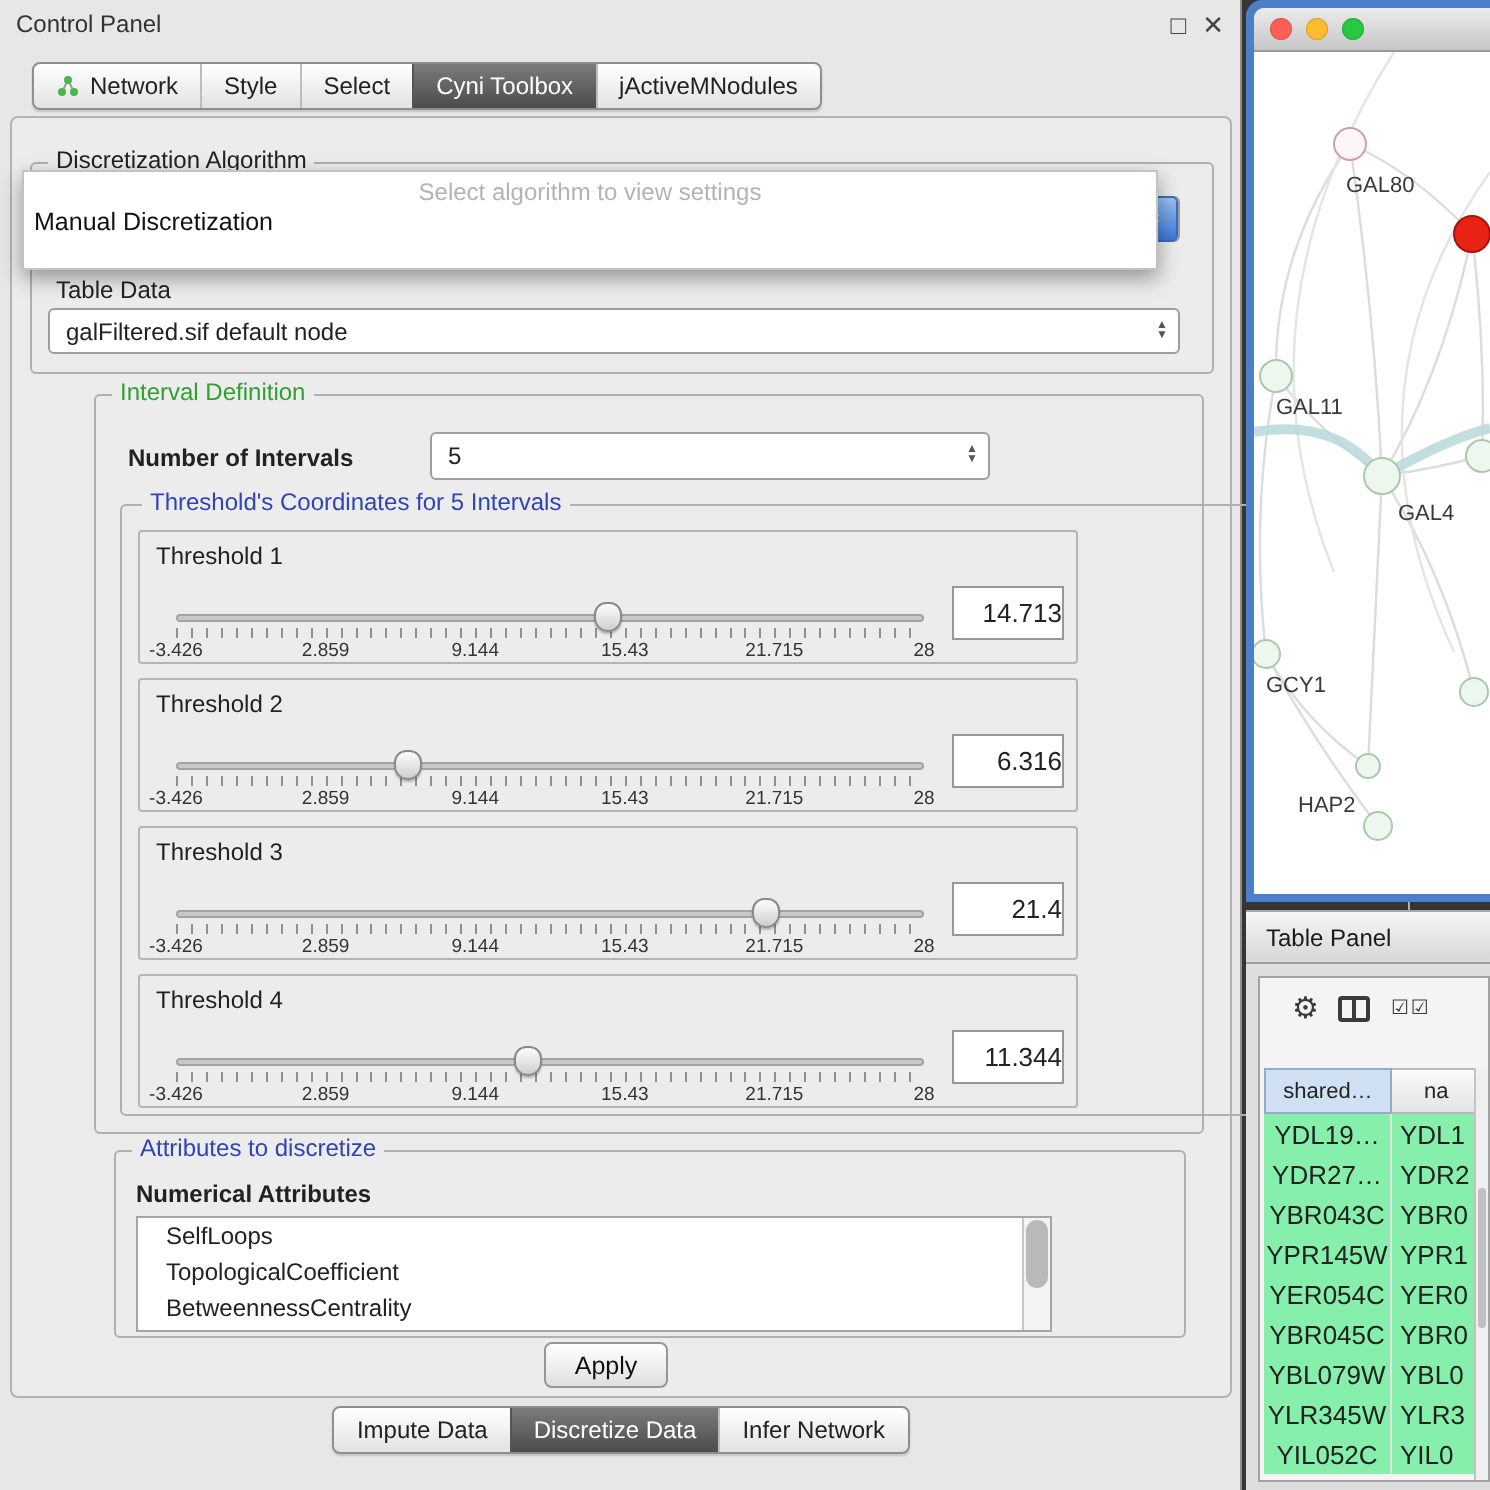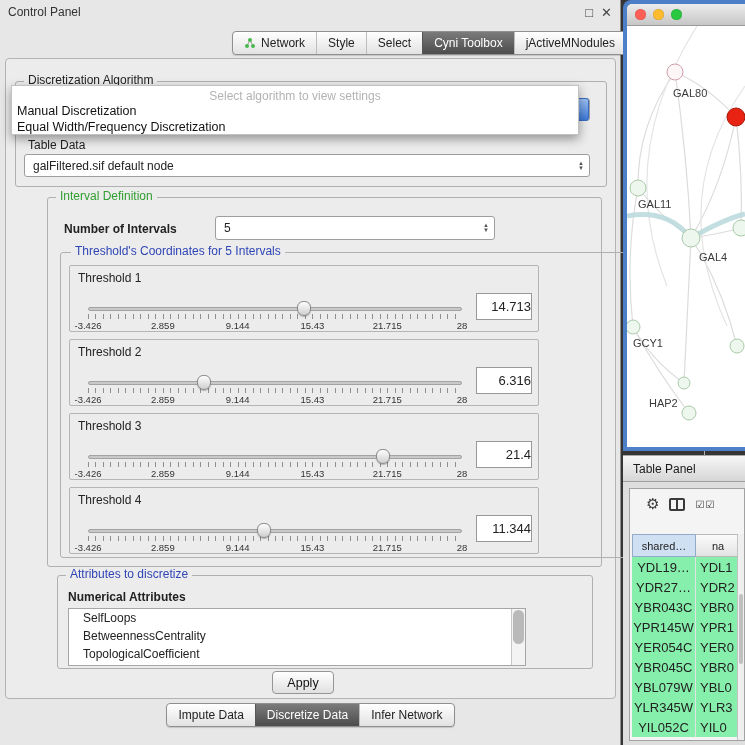--- a/index.html
+++ b/index.html
@@ -81,21 +81,21 @@
   <div class="cp">
 
     <div class="cp-titlebar">
       <span>Control Panel</span>
       <span class="winbtns">
         <span>□</span>
         <span>✕</span>
       </span>
     </div>
 
-    <div class="abs" style="top:31px;left:7px;width:100%;display:flex;justify-content:flex-end">
+    <div class="abs" style="top:31px;left:16px;width:100%;display:flex;justify-content:flex-start">
       <div class="seg">
         <div class="tab">
           <svg width="12" height="12" viewBox="0 0 12 12">
             <line x1="3" y1="9" x2="6" y2="3" stroke="#9a9a9a" stroke-width="1"></line>
             <line x1="6" y1="3" x2="9" y2="9" stroke="#9a9a9a" stroke-width="1"></line>
             <circle cx="3" cy="9" r="2" fill="#49b84e"></circle>
               <circle cx="6" cy="3" r="2" fill="#49b84e"></circle>
               <circle cx="9" cy="9" r="2" fill="#49b84e"></circle>
           </svg>
           <span>Network</span>
@@ -131,21 +131,20 @@
           <span class="arrows">
             <span>▲</span>
               <span>▼</span>
           </span>
         </div>
       </div>
 
       <div class="popup">
         <div class="hint">Select algorithm to view settings</div>
         <div class="opt1">Manual Discretization</div>
-        <div class="opt2">Equal Width/Frequency Discretization</div>
       </div>
 
       <div class="group" style="left:41px;top:138px;width:555px;height:370px">
         <span class="legend green">Interval Definition</span>
 
         <span class="abs" style="left:16px;top:24px;font-weight:bold">Number of Intervals</span>
         <div class="combo" style="left:167px;top:18px;width:280px;height:24px">
           <span>5</span>
           <span class="arrows">
             <span>▲</span>
@@ -220,22 +219,22 @@
             </div>
           </div>
         </div>
       </div>
 
       <div class="group" style="left:51px;top:516px;width:536px;height:94px">
         <span class="legend blue">Attributes to discretize</span>
         <span class="abs" style="left:10px;top:14px;font-weight:bold">Numerical Attributes</span>
         <div class="listbox">
           <div class="li">SelfLoops</div>
+          <div class="li">TopologicalCoefficient</div>
           <div class="li">BetweennessCentrality</div>
-          <div class="li">TopologicalCoefficient</div>
           <div class="vscroll">
             <div class="vthumb" style="top:1px;height:34px"></div>
           </div>
         </div>
       </div>
 
       <div class="applybtn">Apply</div>
     </div>
 
     <div class="abs" style="top:703px;left:0;width:621px;display:flex;justify-content:center">

